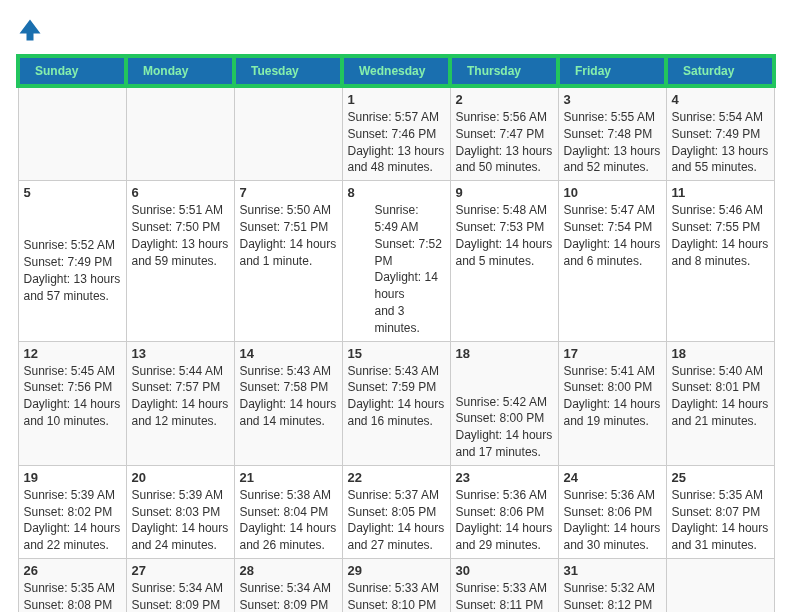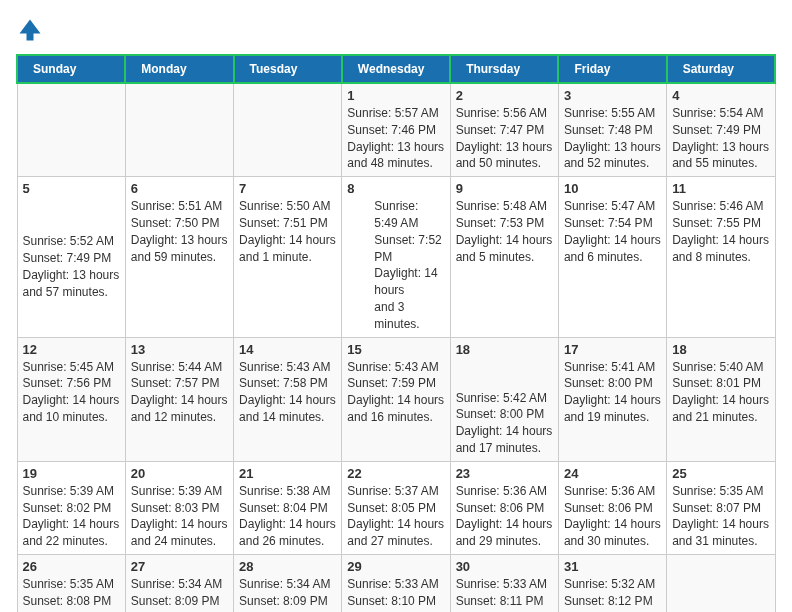--- a/index.html
+++ b/index.html
@@ -52,26 +52,26 @@
       font-size: 16px;
       color: #555;
     }
     table {
       width: 100%;
       border-collapse: collapse;
       table-layout: fixed;
     }
     thead tr th {
       background-color: #1a6faf;
-      color: #ffffff;
+      color: #86efac;
       font-size: 12px;
       font-weight: bold;
       padding: 6px 15px;
       text-align: left;
-      border: 2px solid #22c55e;
+      border: 4px solid #22c55e;
     }
     tbody tr td {
       border: 1px solid #ccc;
       vertical-align: top;
       padding: 4px 5px;
       font-size: 10px;
       color: #333;
       height: 88px;
       background: #fff;
     }

